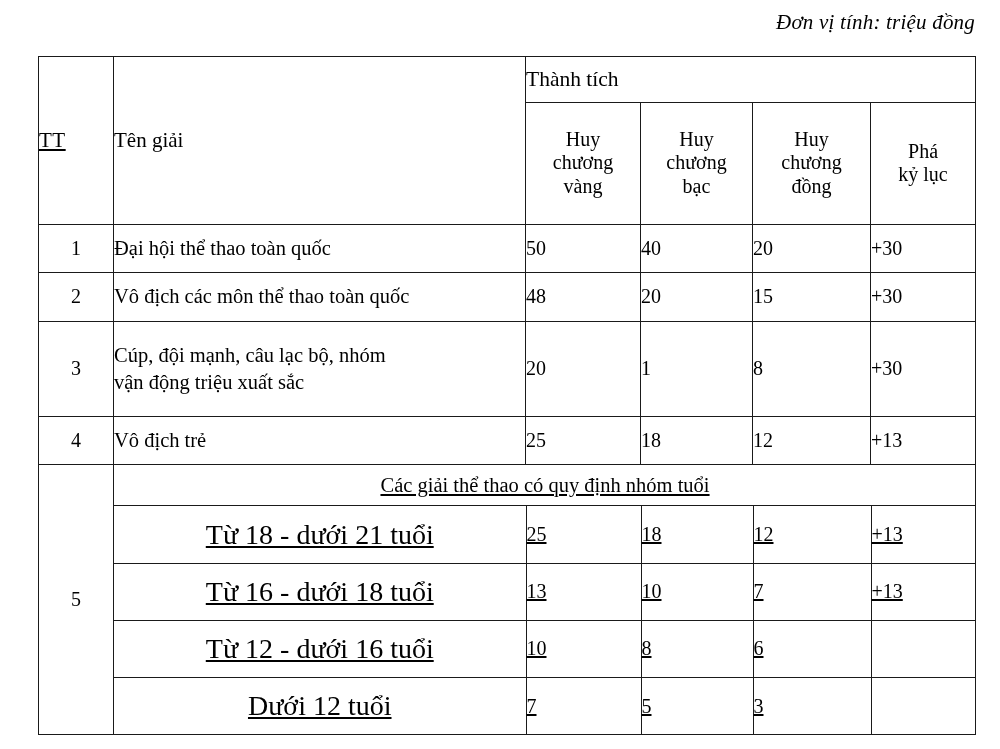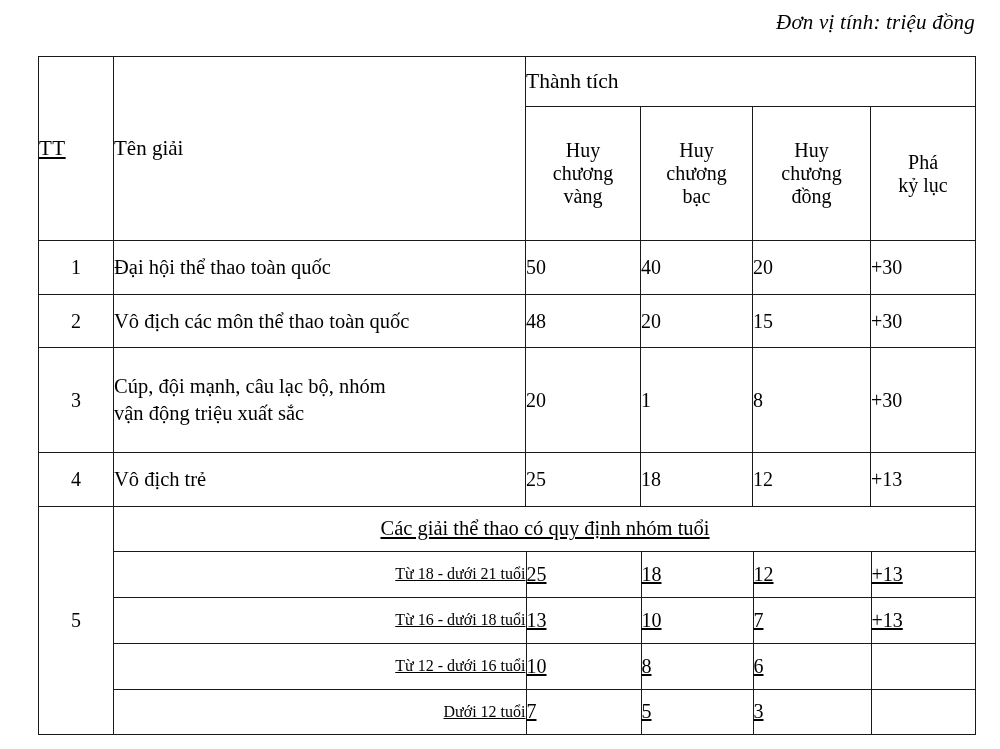--- a/index.html
+++ b/index.html
@@ -90,23 +90,23 @@
   .cell-num {
     text-align: left;
     font-size: 20px;
   }
   .cell-group {
     text-align: center;
     font-size: 20.5px;
     padding: 6px 2px;
   }
   .cell-sub-name {
-    text-align: right;
+    text-align: center;
     padding: 4px 6px 4px 10px;
-    font-size: 16px;
+    font-size: 28px;
     margin-left: 10px;
   }
   
   .sub-table {
     border-collapse: collapse;
     table-layout: fixed;
     width: 100%;
     height: 100%;
     text-decoration: underline;
   }

